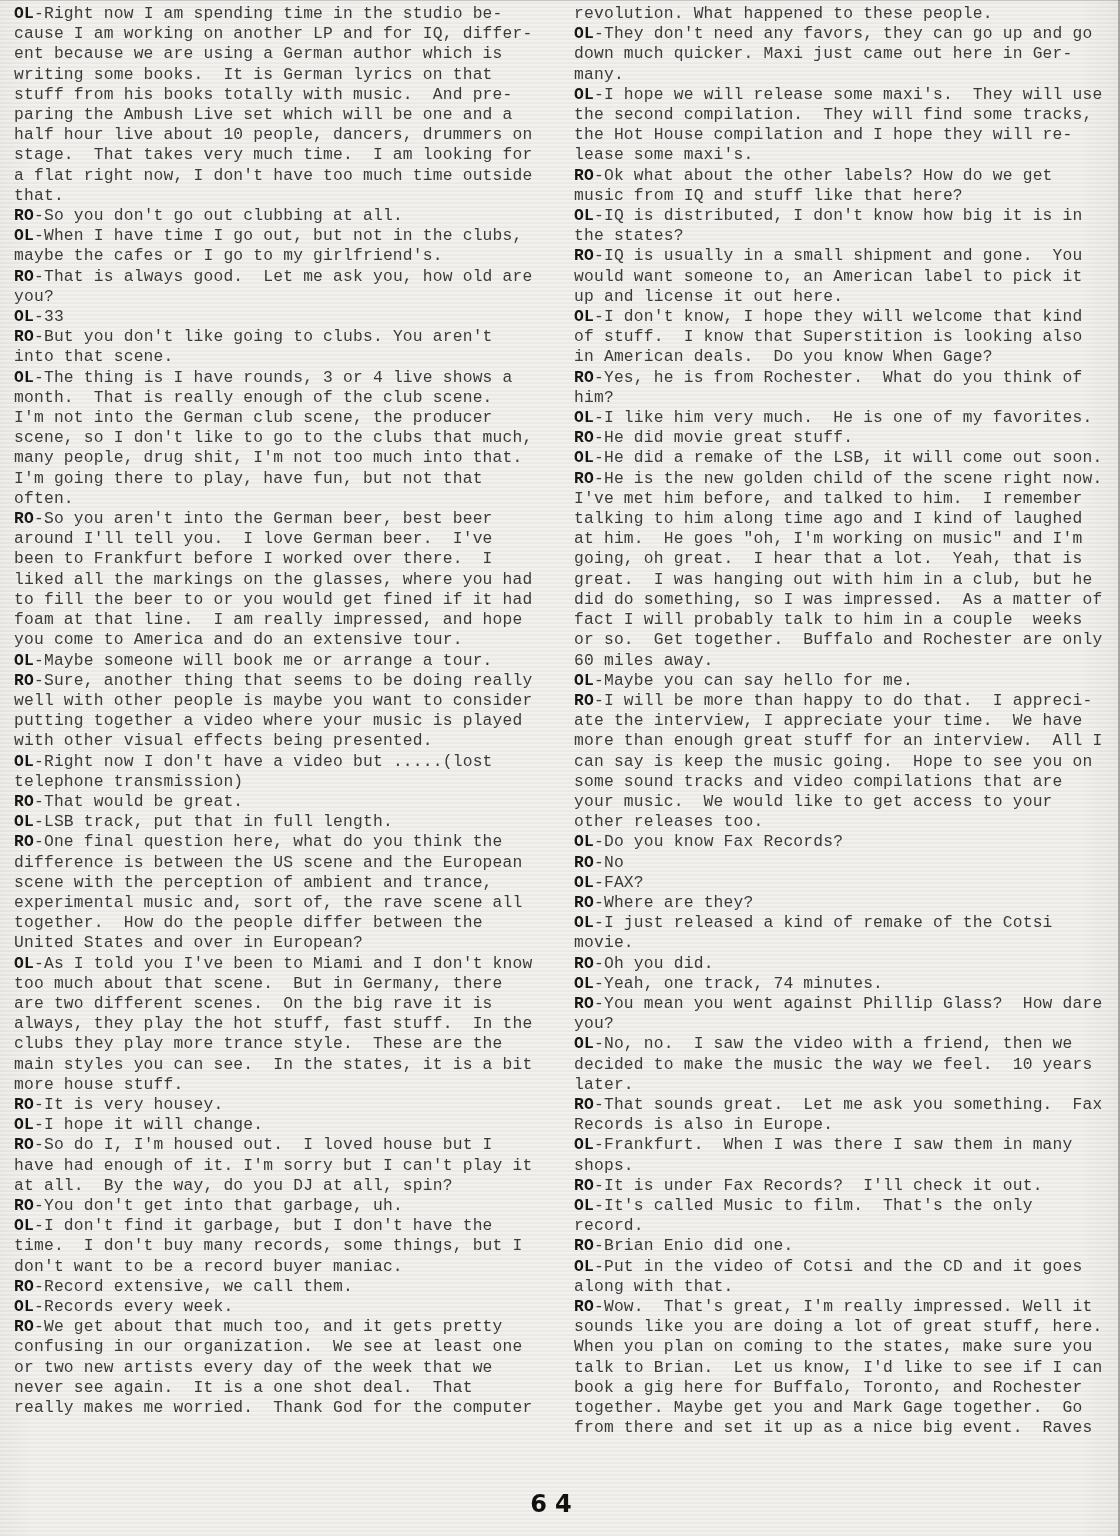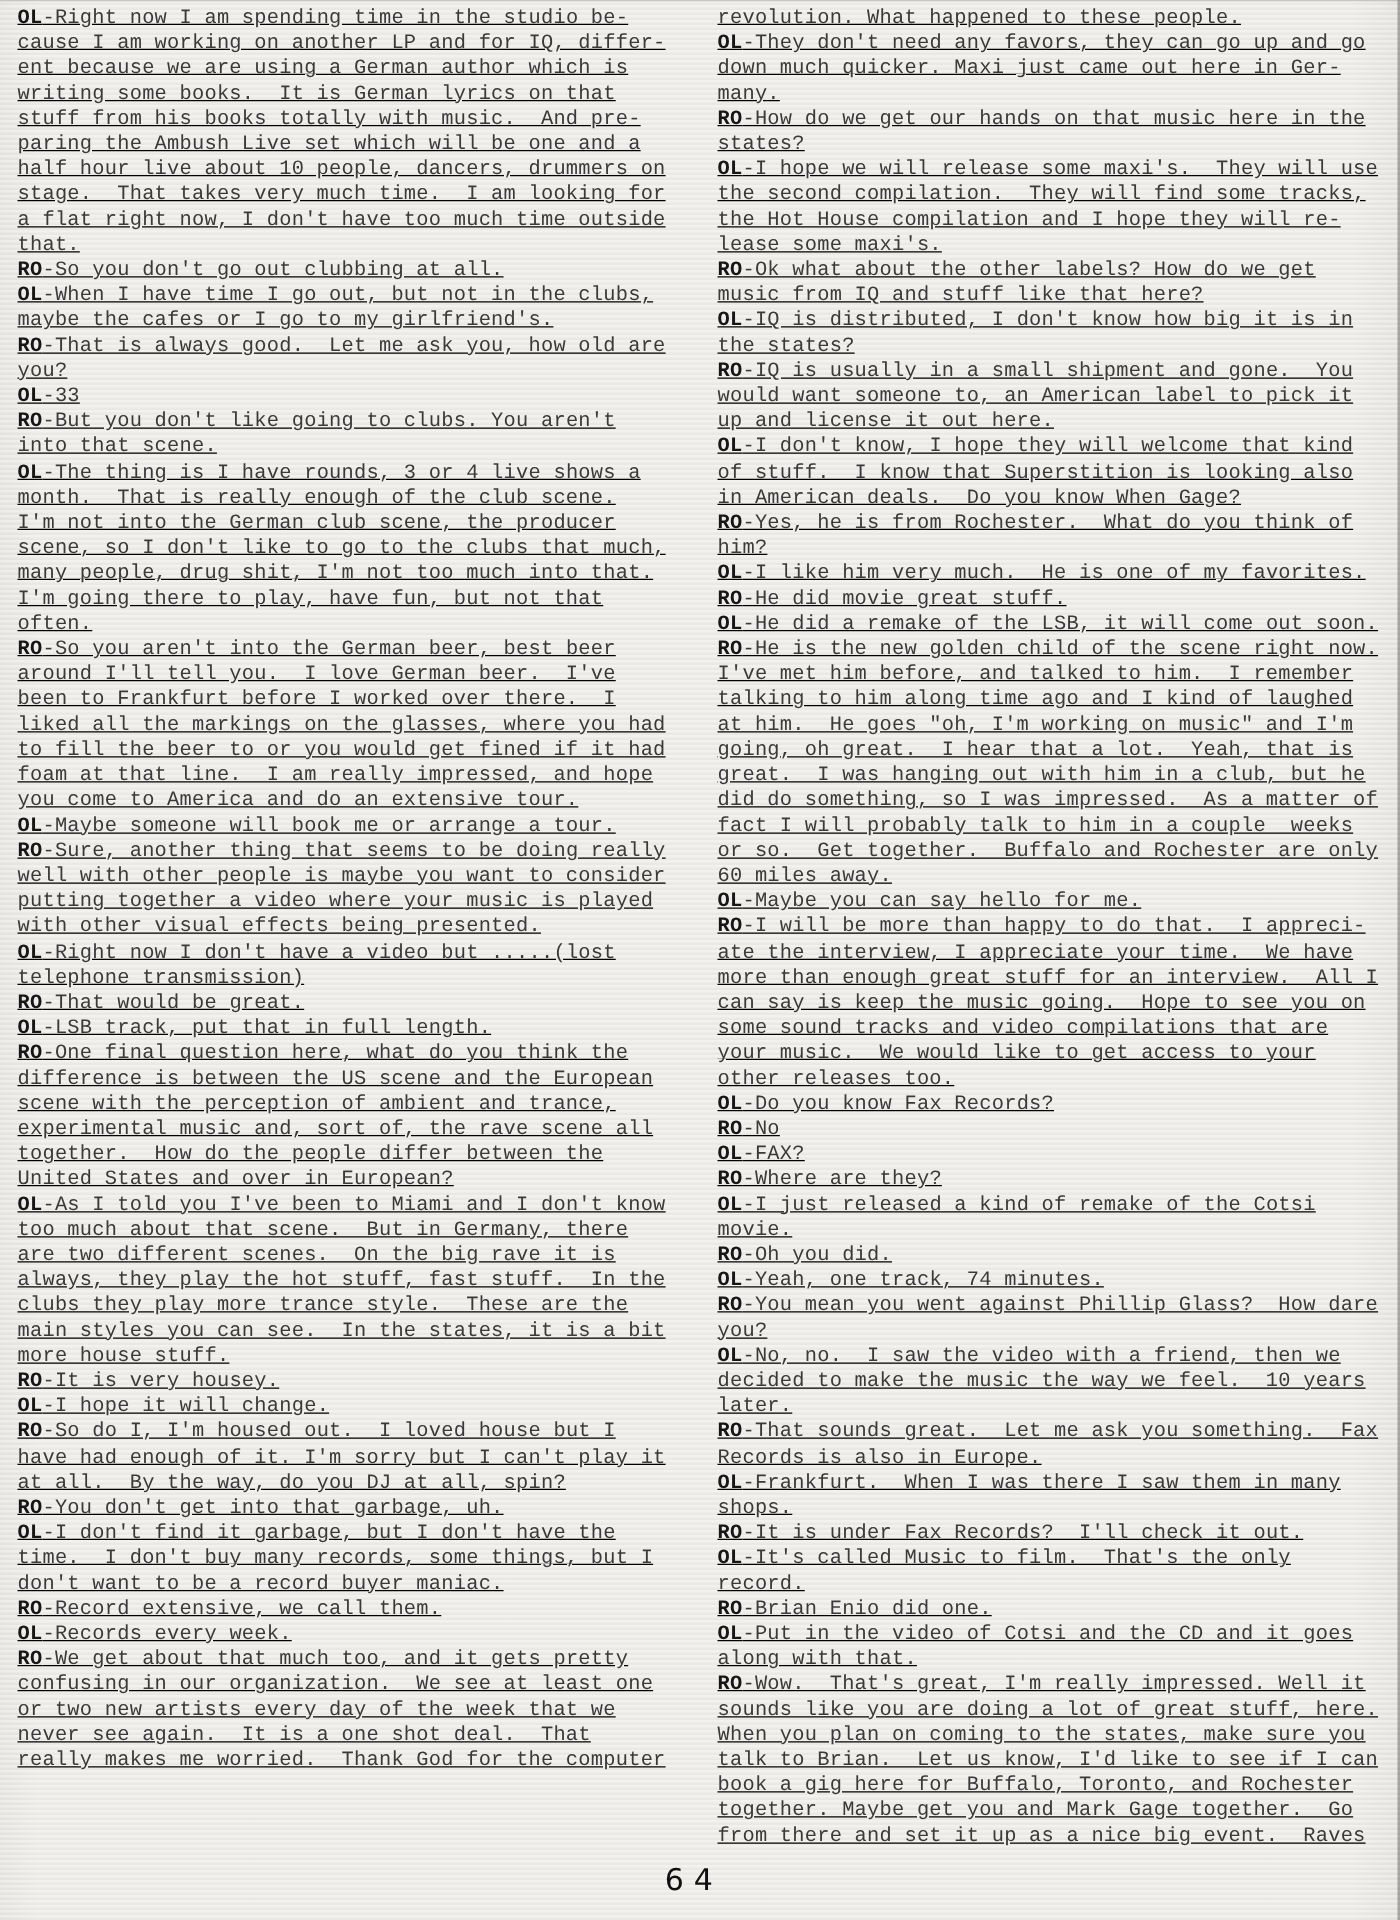--- a/index.html
+++ b/index.html
@@ -14,35 +14,35 @@
     background:
       repeating-linear-gradient(180deg, rgba(255,255,255,0.35) 0 1px, rgba(0,0,0,0.012) 3px 4px),
       linear-gradient(90deg, rgba(0,0,0,0.03) 0, rgba(0,0,0,0) 30px, rgba(0,0,0,0) 1080px, rgba(0,0,0,0.04) 1120px);
   }
   .edge-right{position:absolute;right:0;top:0;width:2px;height:100%;background:#6f6f6f;opacity:.55;}
   .edge-top{position:absolute;left:0;top:0;width:100%;height:1px;background:#9a9a9a;opacity:.5;}
   .columns{
     position:absolute;left:14px;top:4px;
     display:flex;gap:15px;
   }
-  .col{width:545px;text-decoration:underline;}
+  .col{width:545px;}
   .turn{
     margin:0;
     white-space:pre-wrap;
     font-size:16.3px;
     line-height:20.2px;
     color:var(--ink,#3a3a3a);
     letter-spacing:0.2px;
   }
   .spk{font-weight:bold;color:var(--ink-bold,#161616);}
   .page-num{
     position:absolute;left:0;right:10px;top:1490px;
     text-align:center;
     font-family:"DejaVu Sans","Liberation Sans",sans-serif;
-    font-weight:400;font-size:24px;letter-spacing:8px;
+    font-weight:700;font-size:24px;letter-spacing:8px;
     color:#101010;
   }
 </style>
 </head>
 <body style="background: rgb(237, 235, 231);">
 
 <div class="paper-texture"></div>
 <div class="edge-top"></div>
 <div class="edge-right"></div>
 
@@ -117,22 +117,20 @@
 confusing in our organization.  We see at least one
 or two new artists every day of the week that we
 never see again.  It is a one shot deal.  That
 really makes me worried.  Thank God for the computer</span></p>
     </div>
   <div class="col">
       <p class="turn"><span>revolution. What happened to these people.</span></p>
       <p class="turn"><b class="spk">OL</b><span>-They don't need any favors, they can go up and go
 down much quicker. Maxi just came out here in Ger-
 many.</span></p>
-      <p class="turn"><b class="spk">RO</b><span>-How do we get our hands on that music here in the
-states?</span></p>
       <p class="turn"><b class="spk">OL</b><span>-I hope we will release some maxi's.  They will use
 the second compilation.  They will find some tracks,
 the Hot House compilation and I hope they will re-
 lease some maxi's.</span></p>
       <p class="turn"><b class="spk">RO</b><span>-Ok what about the other labels? How do we get
 music from IQ and stuff like that here?</span></p>
       <p class="turn"><b class="spk">OL</b><span>-IQ is distributed, I don't know how big it is in
 the states?</span></p>
       <p class="turn"><b class="spk">RO</b><span>-IQ is usually in a small shipment and gone.  You
 would want someone to, an American label to pick it

